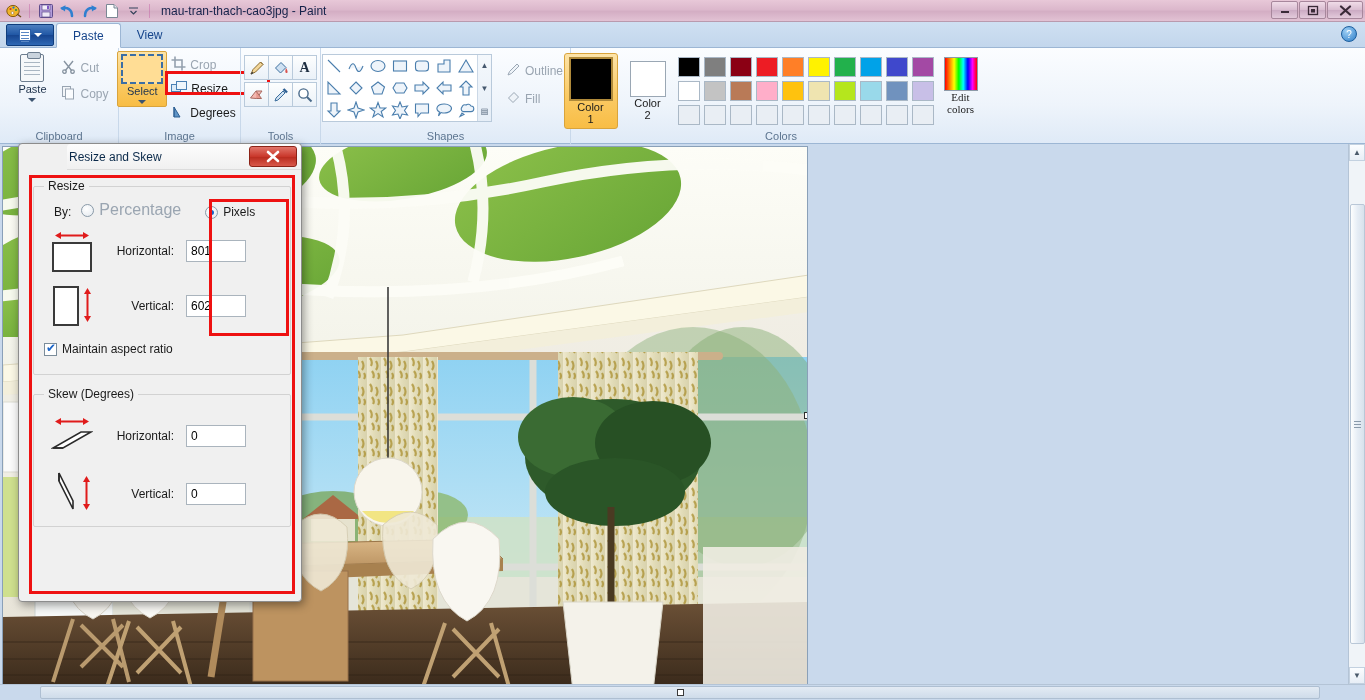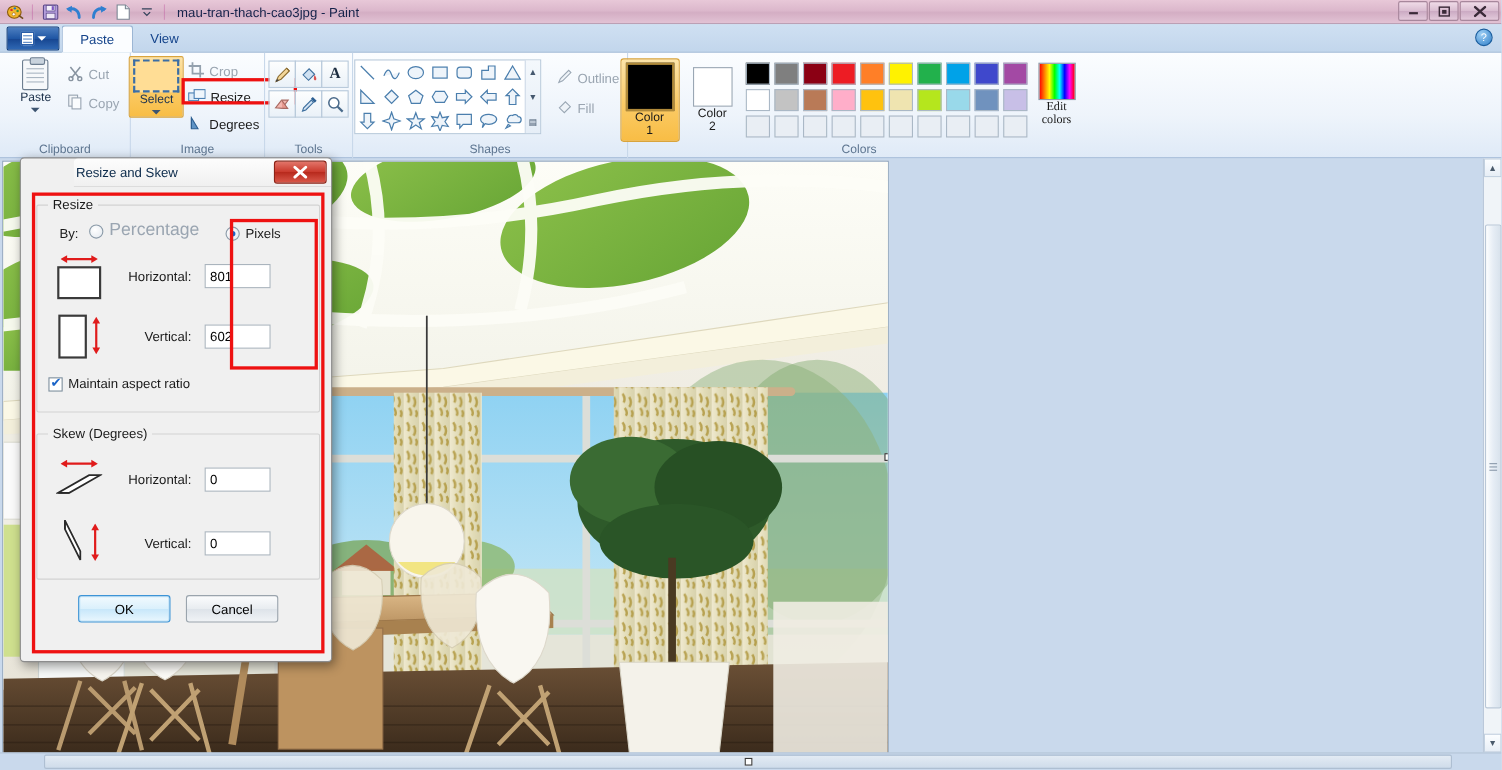--- a/index.html
+++ b/index.html
@@ -882,18 +882,14 @@
                 <path d="M4.5 0 L1 6 L8 6Z" fill="#e01b1b"></path>
                 <path d="M4.5 34 L1 28 L8 28Z" fill="#e01b1b"></path>
               </svg>
           </span>
         </div>
         <div class="lblw">Vertical:</div>
         <input class="inp" type="text" value="0" style="">
       </div>
     </fieldset>
 
-    <div style="display:flex;justify-content:center;gap:14px;margin-top:14px;">
-      <button class="dbtn primary">OK</button>
-      <button class="dbtn">Cancel</button>
-    </div>
   </div>
 </div>
 
 </body></html>

